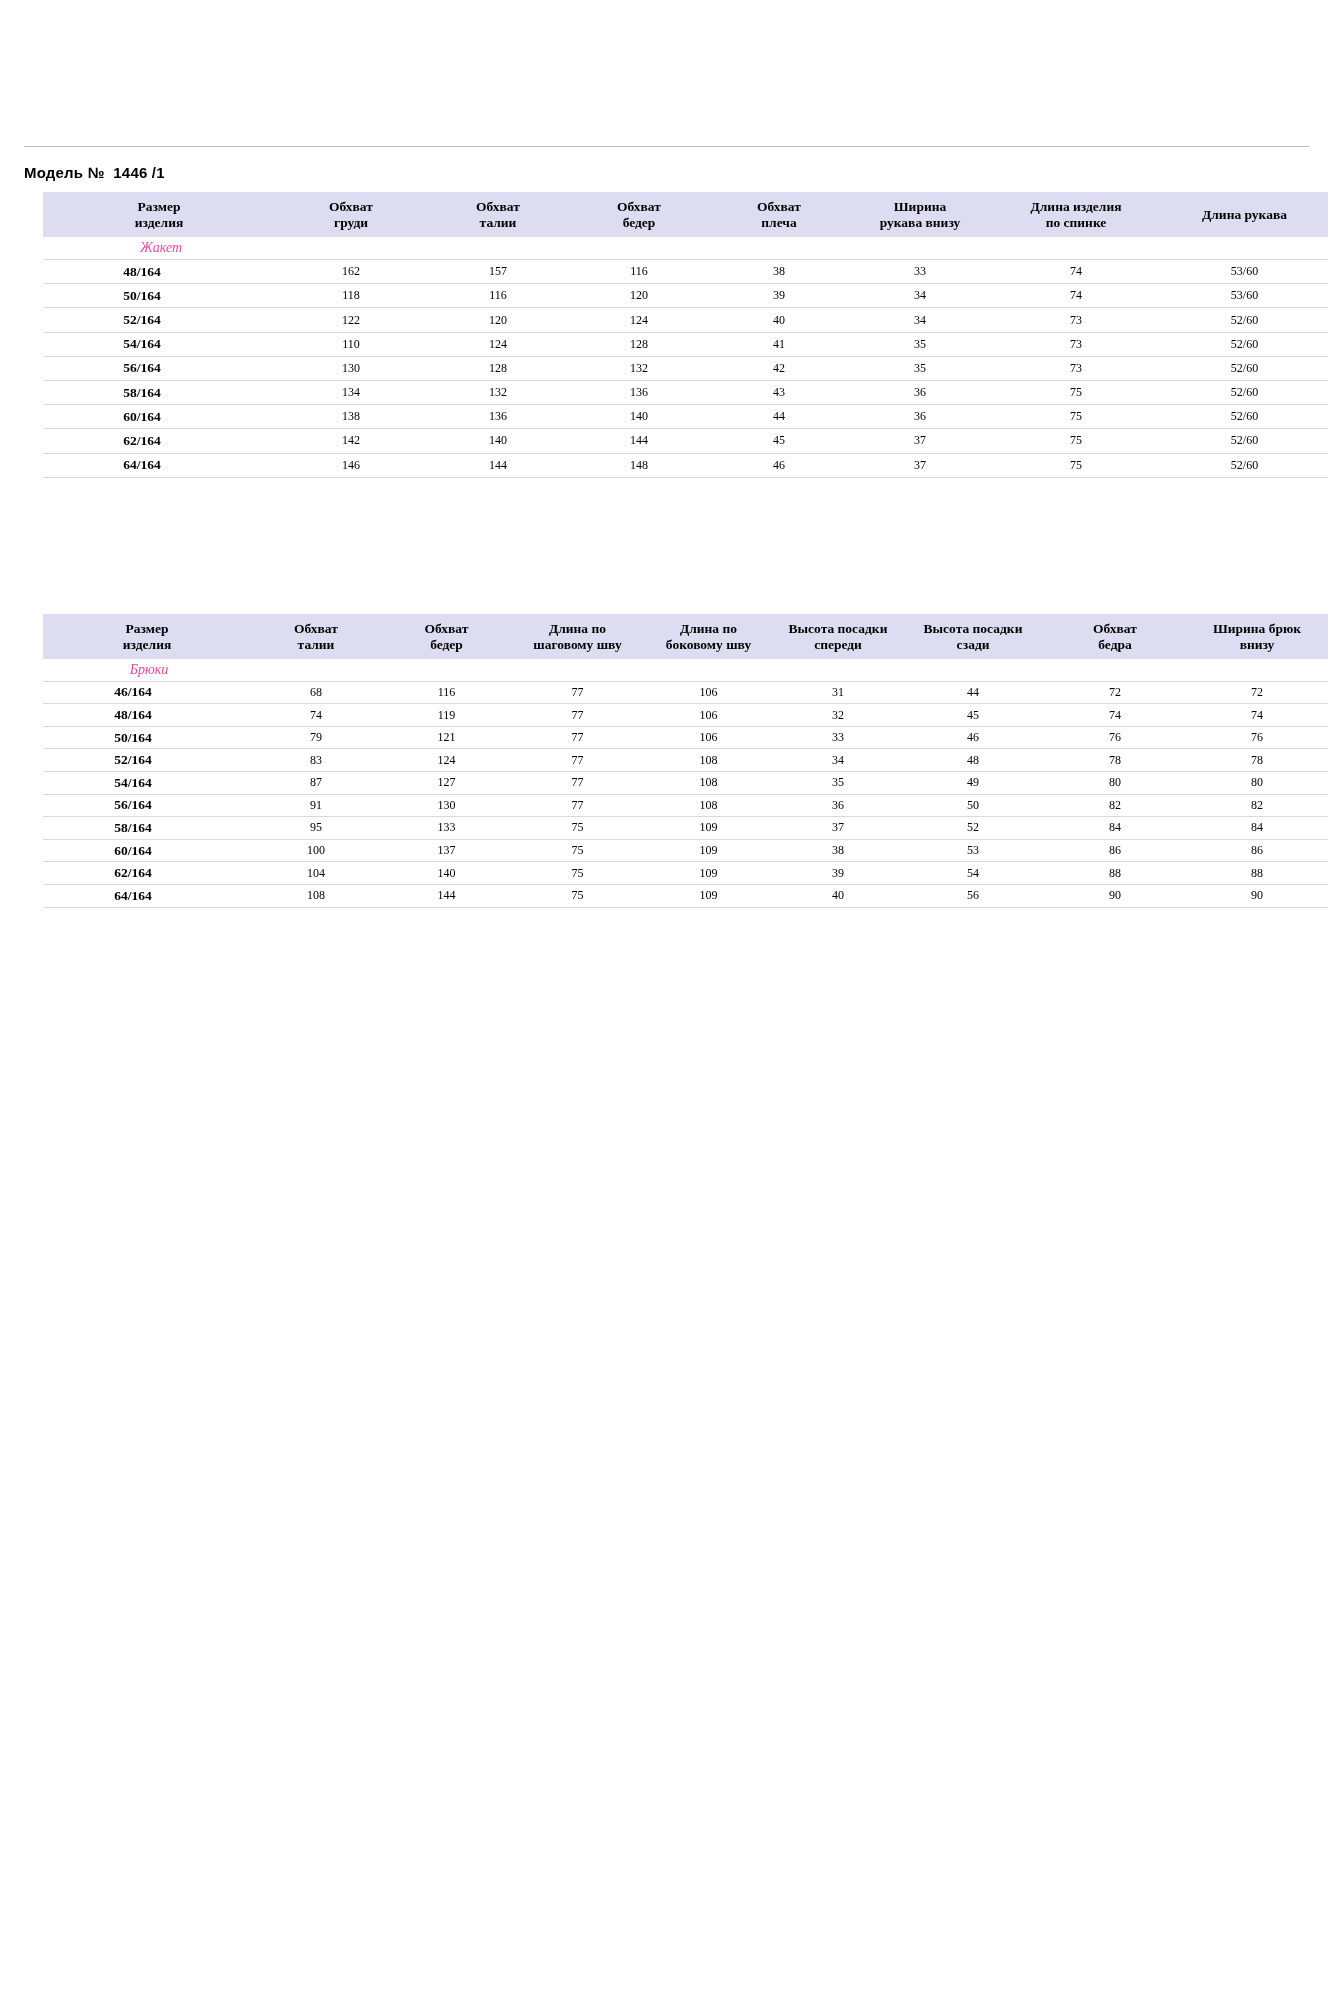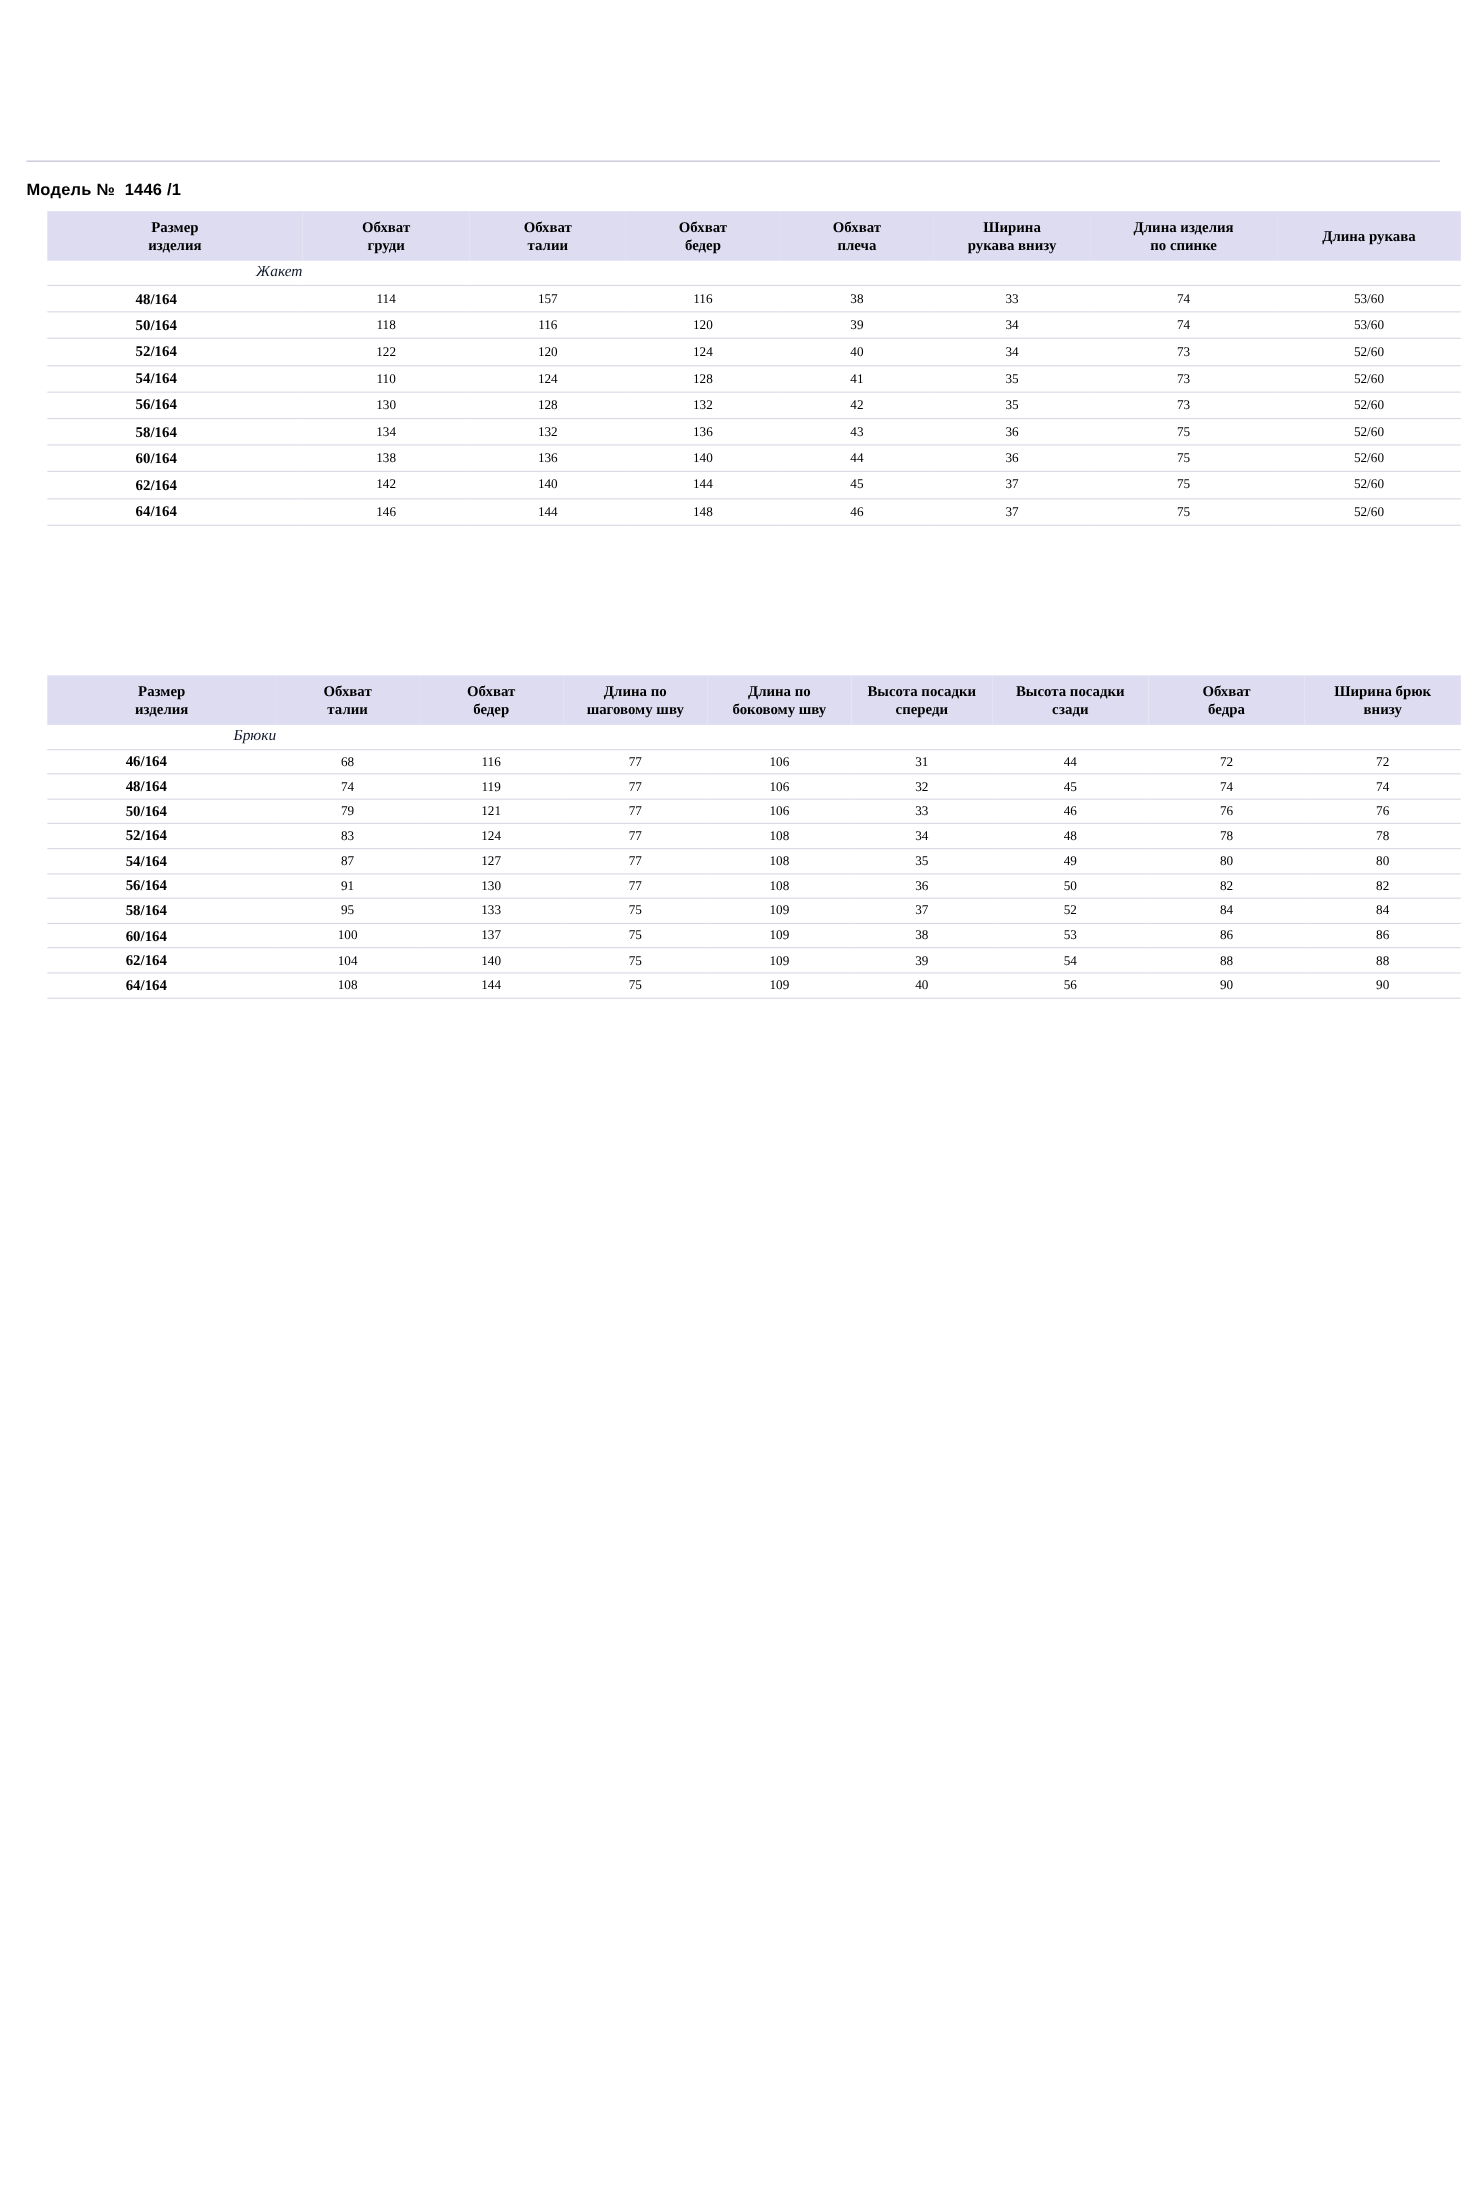--- a/index.html
+++ b/index.html
@@ -72,25 +72,25 @@
   table.sizetable td.sizecell {
     font-weight: bold;
     font-size: 13.5px;
     padding-right: 34px;
   }
   table.sizetable tr.section td {
     height: 22px;
     border-bottom: 1px solid #d8d8e4;
   }
   table.sizetable tr.section td.label {
-    text-align: right;
+    text-align: center;
     padding-left: 4px;
     font-style: italic;
     font-size: 14px;
-    color: #0f172a;
+    color: #ec4899;
     font-weight: normal;
   }
   table.sizetable tr.lastrow td {
     border-bottom: 1px solid #d8d8e4;
   }
   
   #table-jacket { left: 24px; top: 192px; width: 1285px; }
   #table-jacket .c0 { width: 232px; }
   #table-jacket .c1 { width: 152px; }
   #table-jacket .c2 { width: 142px; }
@@ -152,21 +152,21 @@
         <td></td>
         <td></td>
         <td></td>
         <td></td>
         <td></td>
         <td></td>
         <td></td>
       </tr>
     <tr>
           <td class="sizecell">48/164</td>
-          <td>114</td>
+          <td>162</td>
           <td>157</td>
           <td>116</td>
           <td>38</td>
           <td>33</td>
           <td>74</td>
           <td>53/60</td>
         </tr>
         <tr>
           <td class="sizecell">50/164</td>
           <td>118</td>

